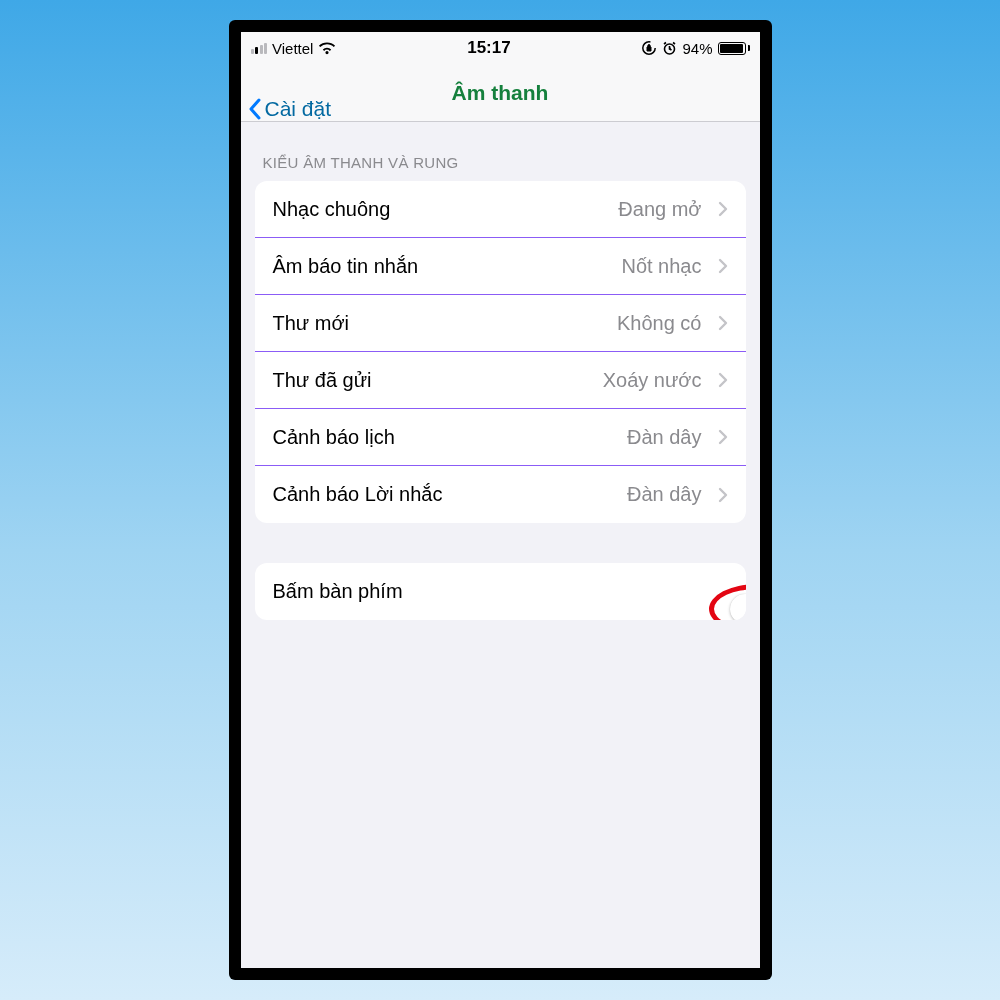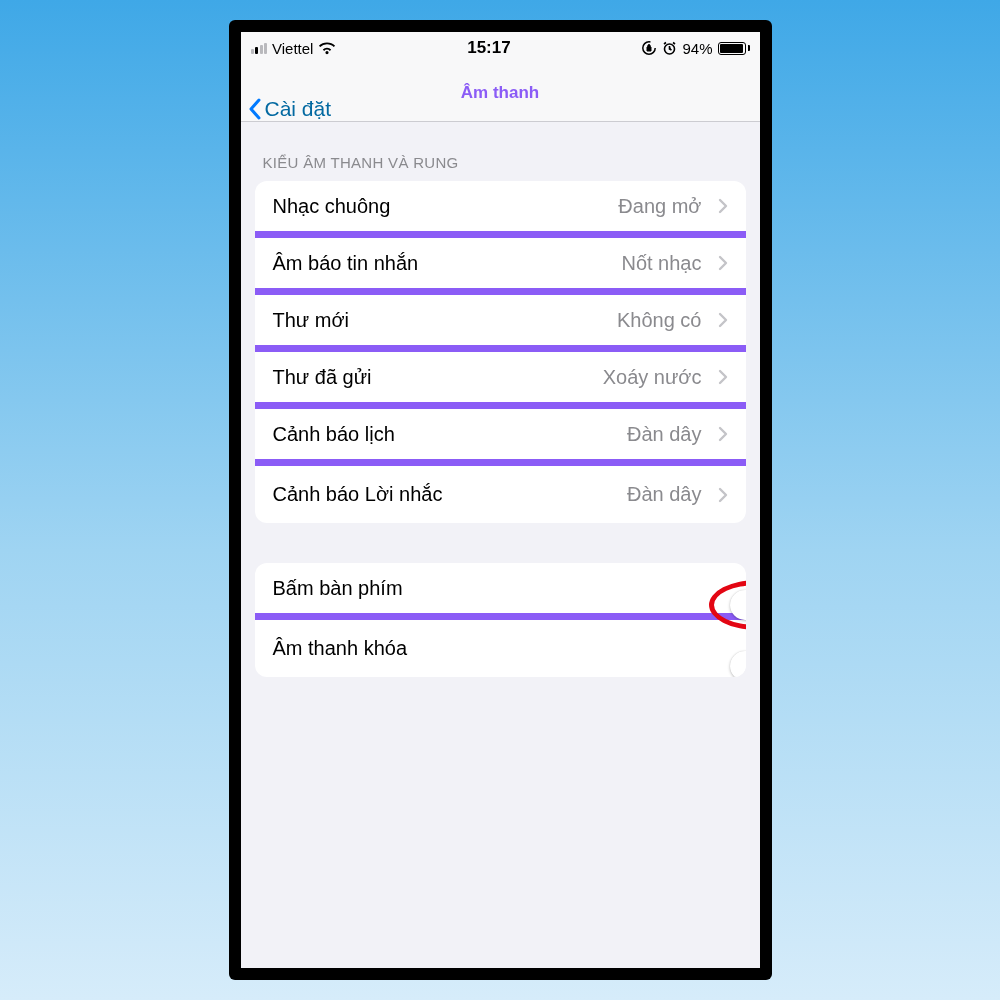--- a/index.html
+++ b/index.html
@@ -42,42 +42,42 @@
   .battery { display:flex; align-items:center; gap:2px; }
   .battery-body { width:28px; height:13px; border:1.5px solid #000; border-radius:3px; position:relative; }
   .battery-fill { position:absolute; left:1px; top:1px; bottom:1px; background:#000; border-radius:1px; }
   .battery-cap { width:2px; height:6px; background:#000; border-radius:0 1px 1px 0; }
   
   .nav-bar {
     height: 58px; background: #f8f8f9;
     border-bottom: 1px solid #ccccd1;
     display:flex; align-items:center; justify-content:center; position:relative;
   }
-  .nav-title { font-size:17px; font-weight:600; color:#8b5cf6; }
+  .nav-title { font-size:21px; font-weight:600; color:#15803d; }
   .nav-back {
     position:absolute; left:6px; top:0; bottom:0;
     display:flex; align-items:flex-end; gap:2px;
     color:#0369a1; font-size:21px; cursor:pointer;
   }
   .nav-back svg { display:block; }
   
   .content { flex:1; overflow-y:auto; padding-bottom:11px; }
   .section-header {
     font-size:15px; color:#8a8a8e; letter-spacing:0.3px;
     padding: 32px 22px 10px;
   }
   .group {
     background:#fff; margin: 0 14px;
     border-radius:12px; overflow:hidden;
   }
   .group.second { margin-top: 40px; }
   .row {
     display:flex; align-items:center; justify-content:space-between;
     padding: 0 18px; min-height:57px;
-    border-bottom:7px solid #8b5cf6;
+    border-bottom:1px solid #8b5cf6;
     cursor:pointer;
   }
   .row:last-child { border-bottom:none; }
   .row-label { font-size:20px; color:#000; }
   .row-right { display:flex; align-items:center; gap:16px; }
   .row-value { font-size:20px; color:#8a8a8e; }
   .chevron svg { display:block; }
   
   .toggle {
     width:58px; height:34px; border-radius:17px; background:#e9e9ec;
@@ -224,22 +224,18 @@
                 </span>
               </span>
             </div>
           </div>
 
         <div class="group second" id="toggles-group">
             <div class="row">
               <span class="row-label">Bấm bàn phím</span>
               <span class="toggle-wrap"><span class="annot"></span><span class="toggle"><span class="knob"></span></span></span>
             </div>
-            <div class="row">
-              <span class="row-label">Âm thanh khóa</span>
-              <span class="toggle-wrap"><span class="toggle"><span class="knob"></span></span></span>
-            </div>
           </div>
       </div>
 
     </div>
   </div>
 </div>
 
 </body></html>

